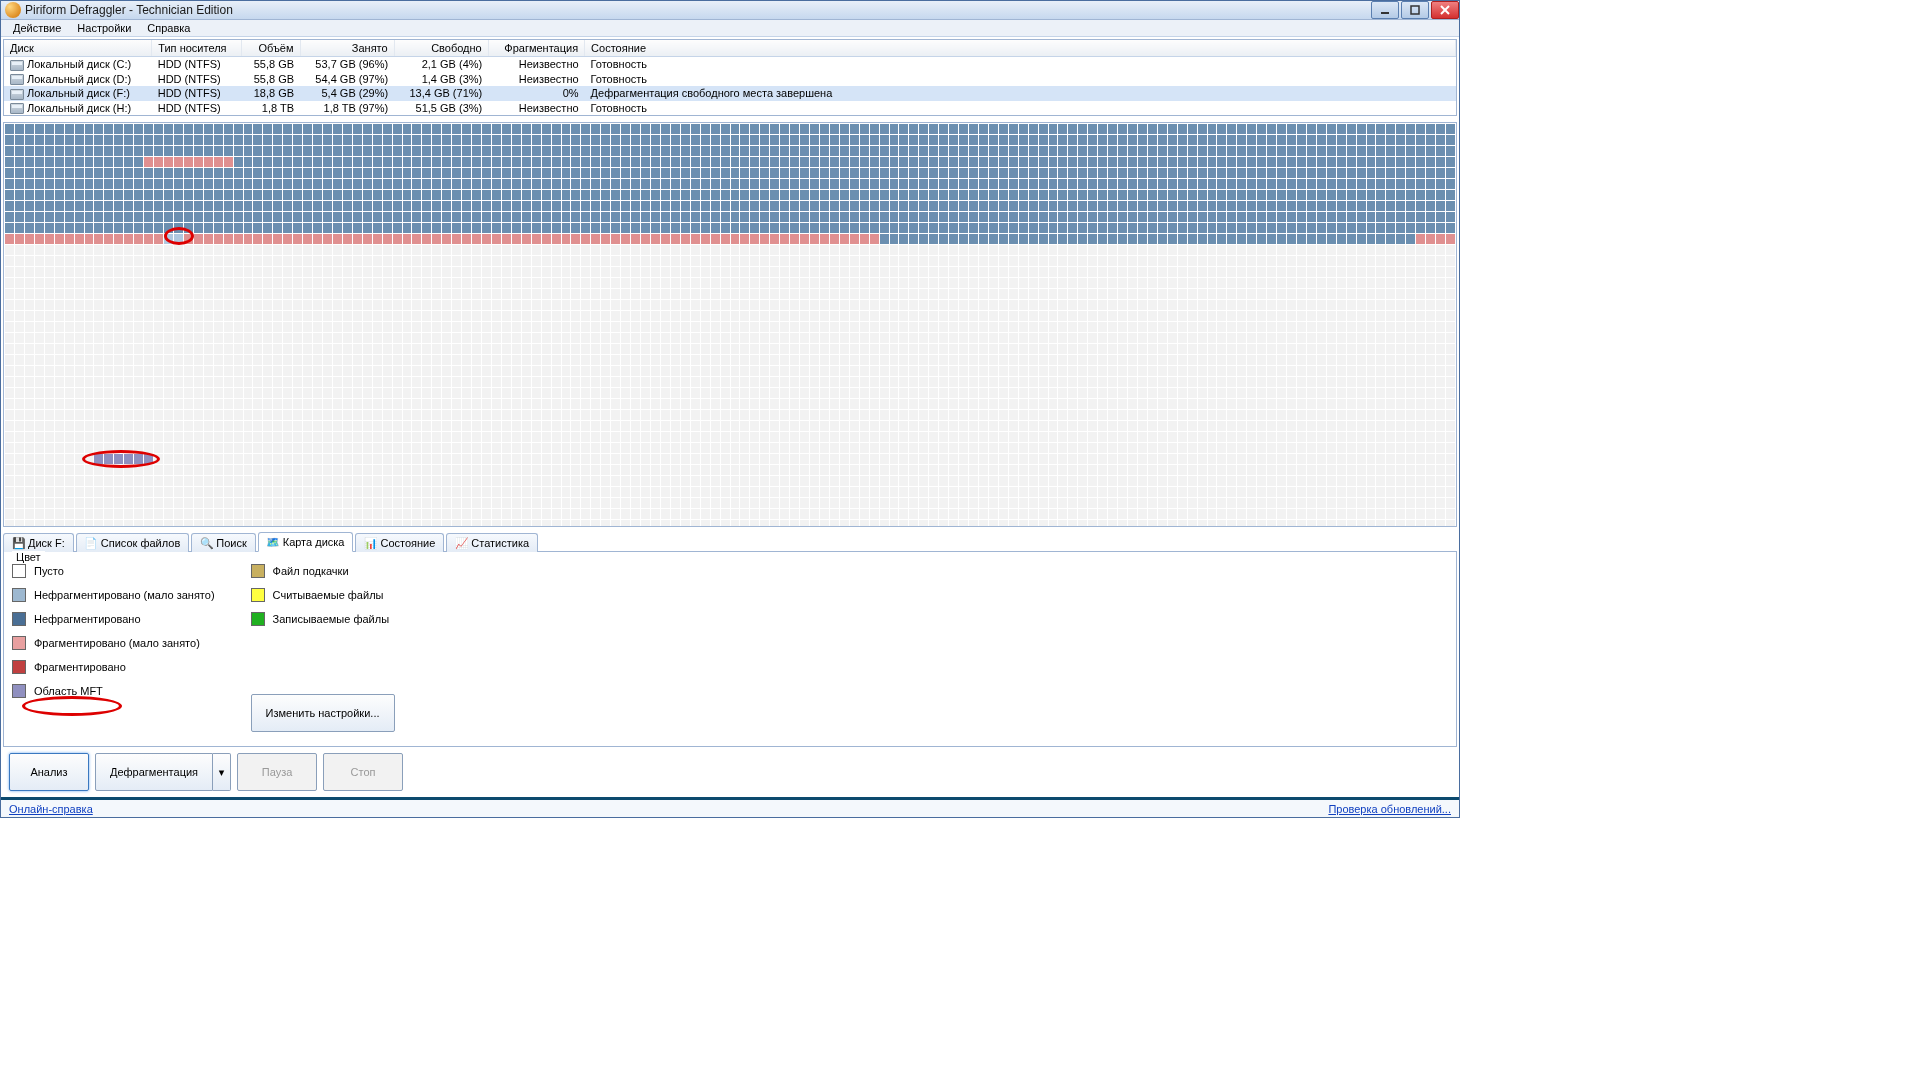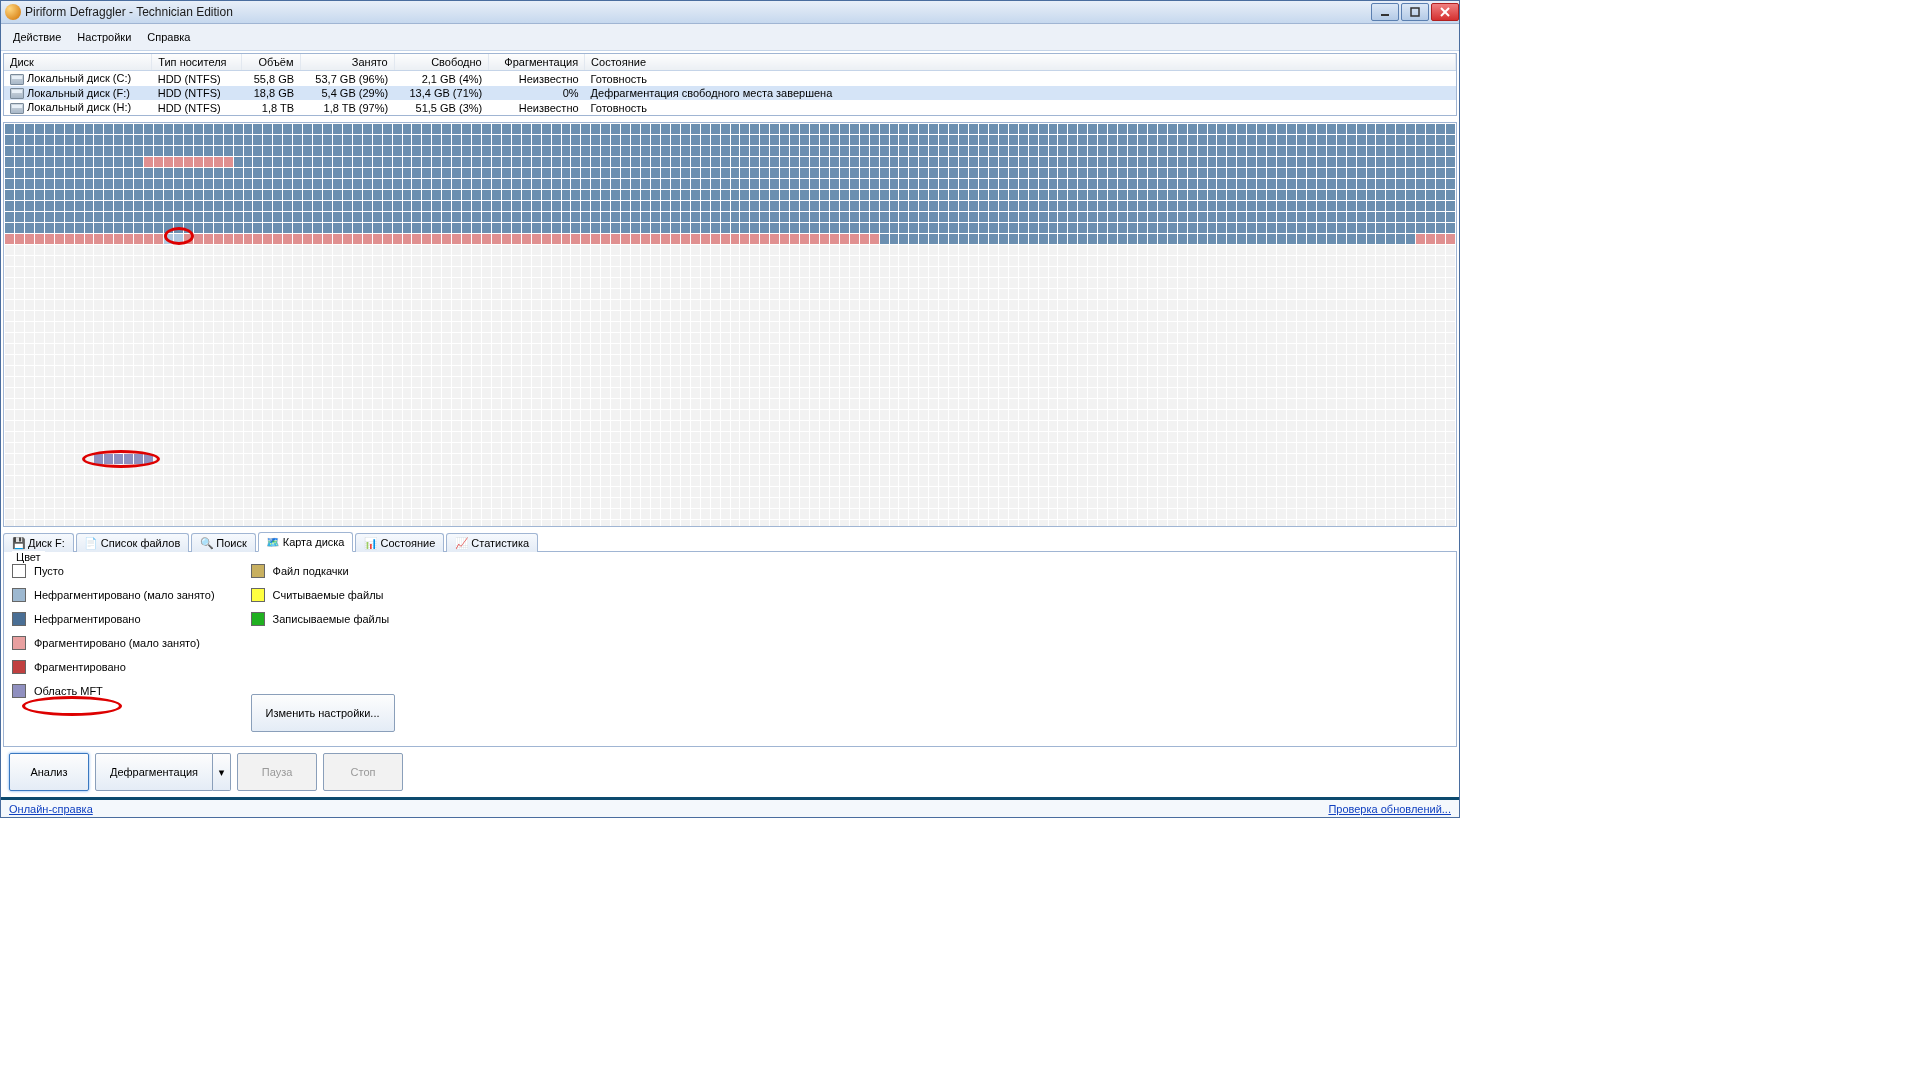--- a/index.html
+++ b/index.html
@@ -113,20 +113,29 @@
       <tbody id="disk-rows">
           <tr>
             <td><span class="disk-icon"></span>Локальный диск (C:)</td>
   <td>HDD (NTFS)</td>
             <td class="num">55,8 GB</td>
             <td class="num">53,7 GB (96%)</td>
   <td class="num">2,1 GB (4%)</td>
             <td class="num">Неизвестно</td>
             <td>Готовность</td>
           </tr>
+          <tr>
+            <td><span class="disk-icon"></span>Локальный диск (D:)</td>
+  <td>HDD (NTFS)</td>
+            <td class="num">55,8 GB</td>
+            <td class="num">54,4 GB (97%)</td>
+  <td class="num">1,4 GB (3%)</td>
+            <td class="num">Неизвестно</td>
+            <td>Готовность</td>
+          </tr>
           <tr class="selected">
             <td><span class="disk-icon"></span>Локальный диск (F:)</td>
   <td>HDD (NTFS)</td>
             <td class="num">18,8 GB</td>
             <td class="num">5,4 GB (29%)</td>
   <td class="num">13,4 GB (71%)</td>
             <td class="num">0%</td>
             <td>Дефрагментация свободного места завершена</td>
           </tr>
           <tr>

